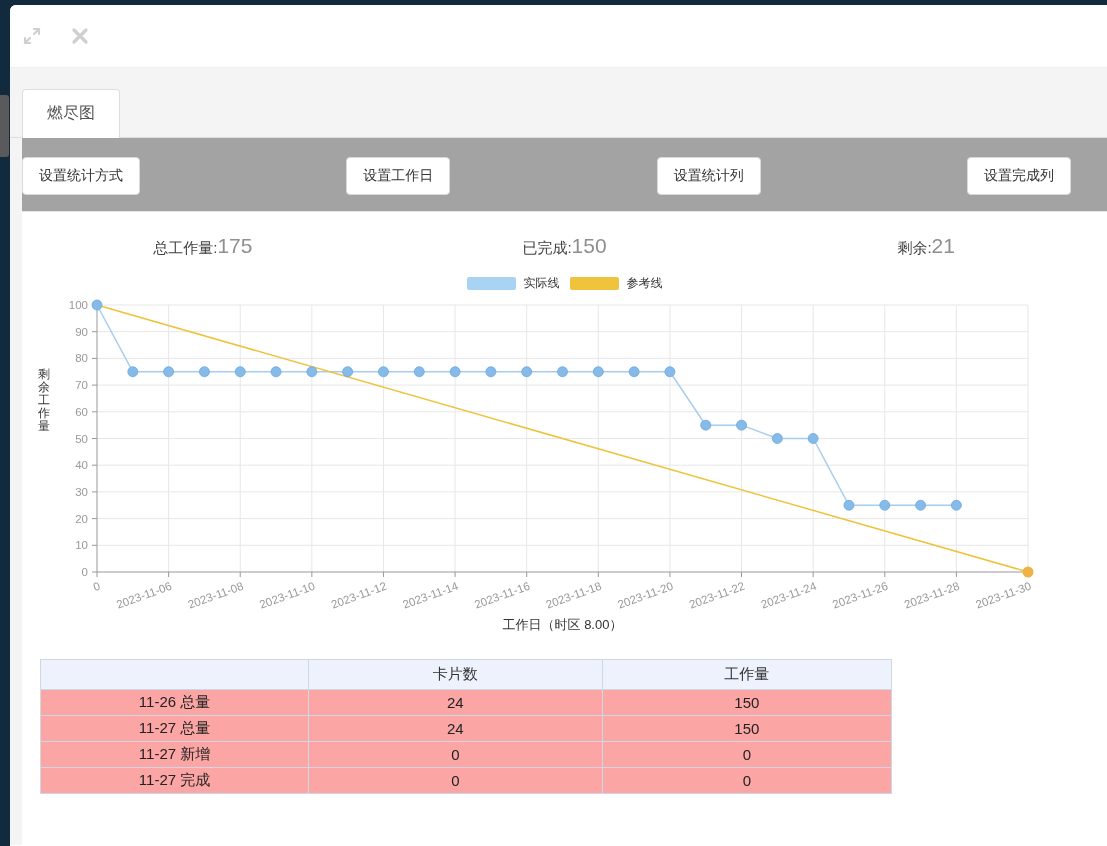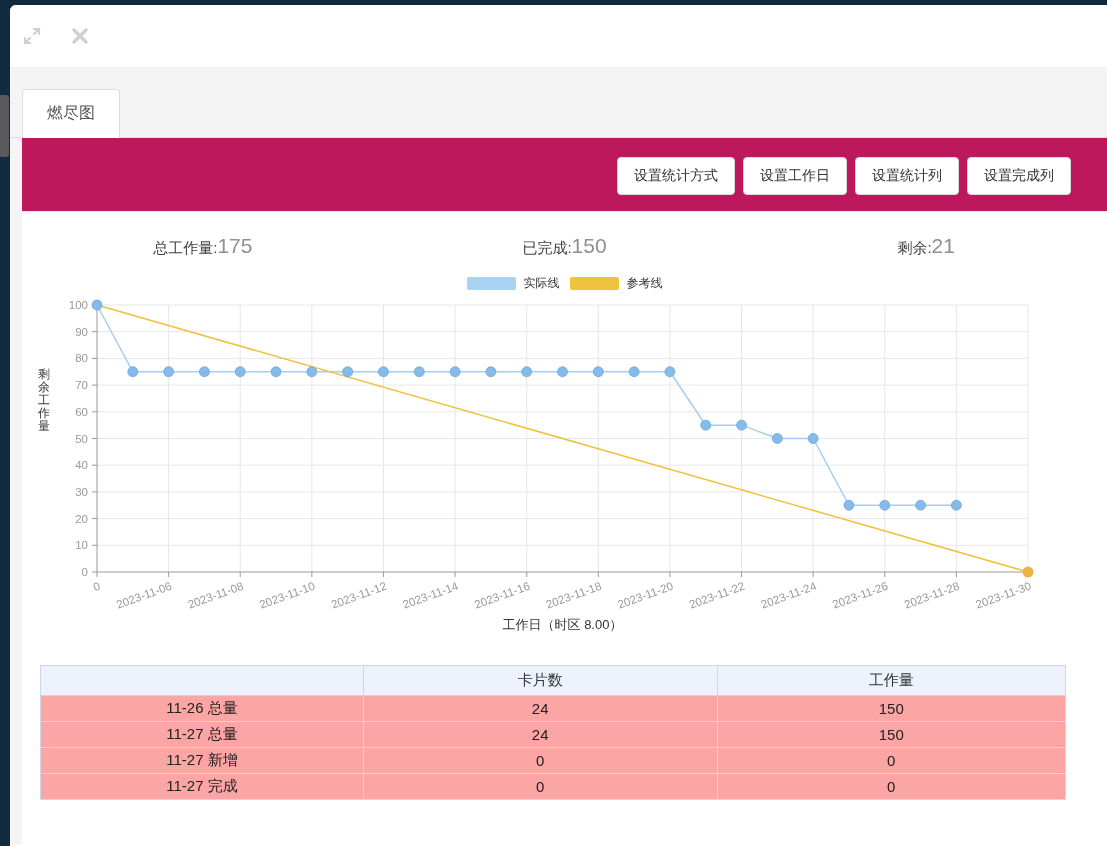--- a/index.html
+++ b/index.html
@@ -16,40 +16,40 @@
   .hicon { width:20px; height:20px; color:#cfcfcf; cursor:pointer; display:inline-flex; }
   .hicon svg { width:100%; height:100%; }
 
   .tabbar { height:70px; background:#f4f4f4; border-bottom:1px solid #dddddd; padding:20px 0 0 12px; display:flex; align-items:flex-end; }
   .tab { font-size:16px; padding:13px 24px 14px; cursor:pointer; color:#4D9EE0; }
   .tab.active { background:#fff; color:#555; border:1px solid #ddd; border-bottom:none; border-radius:4px 4px 0 0; margin-bottom:-1px; cursor:default; }
 
   .modal-body { background:#f4f4f4; height:calc(100% - 134px); }
   .content { margin-left:12px; background:#fff; height:100%; }
 
-  .toolbar { display:flex; justify-content:flex-end; gap:8px; padding:19px 36px 16px 0; background:#be185d; }
+  .toolbar { display:flex; justify-content:space-between; gap:8px; padding:19px 36px 16px 0; background:#a3a3a3; }
   .tbtn { font-size:14px; color:#333; background:#fff; border:1px solid #d9d9d9; border-radius:4px; padding:9px 16px; cursor:pointer; font-family:inherit; }
 
   .card { border-top:1px solid #e8e8e8; background:#fff; min-height:640px; }
 
   .stats-row { display:flex; padding-top:22px; }
   .stat { flex:1; display:flex; justify-content:center; align-items:baseline; gap:0; }
   .stat-label { font-size:15px; color:#404040; }
   .stat-value { font-size:21px; color:#8f8f8f; }
 
   .legend { display:flex; justify-content:center; align-items:center; gap:10px; margin-top:18px; height:14px; }
   .legend-item { display:flex; align-items:center; gap:8px; cursor:pointer; }
   .swatch { width:49px; height:13px; border-radius:2px; display:inline-block; }
   .legend-label { font-size:12px; color:#333; }
 
   .chart-wrap { margin-top:7px; }
   #chart-svg { display:block; }
   #chart-svg text { font-family:"Liberation Sans","DejaVu Sans",sans-serif; }
 
-  table.stats-table { border-collapse:collapse; margin:23px 41px 0 18px; width:1026px; table-layout:fixed; }
+  table.stats-table { border-collapse:collapse; margin:17px 41px 0 18px; width:852px; table-layout:fixed; }
   .stats-table th, .stats-table td { border:1px solid #CFD7E5; text-align:center; font-weight:normal; font-size:15px; color:#222; }
   .stats-table th { background:#EDF2FC; height:30px; color:#333; }
   .stats-table td { height:26px; background:#fca5a5; }
 </style>
 </head>
 <body>
 
 <div class="side-blob"></div>
 
 <div class="modal">

